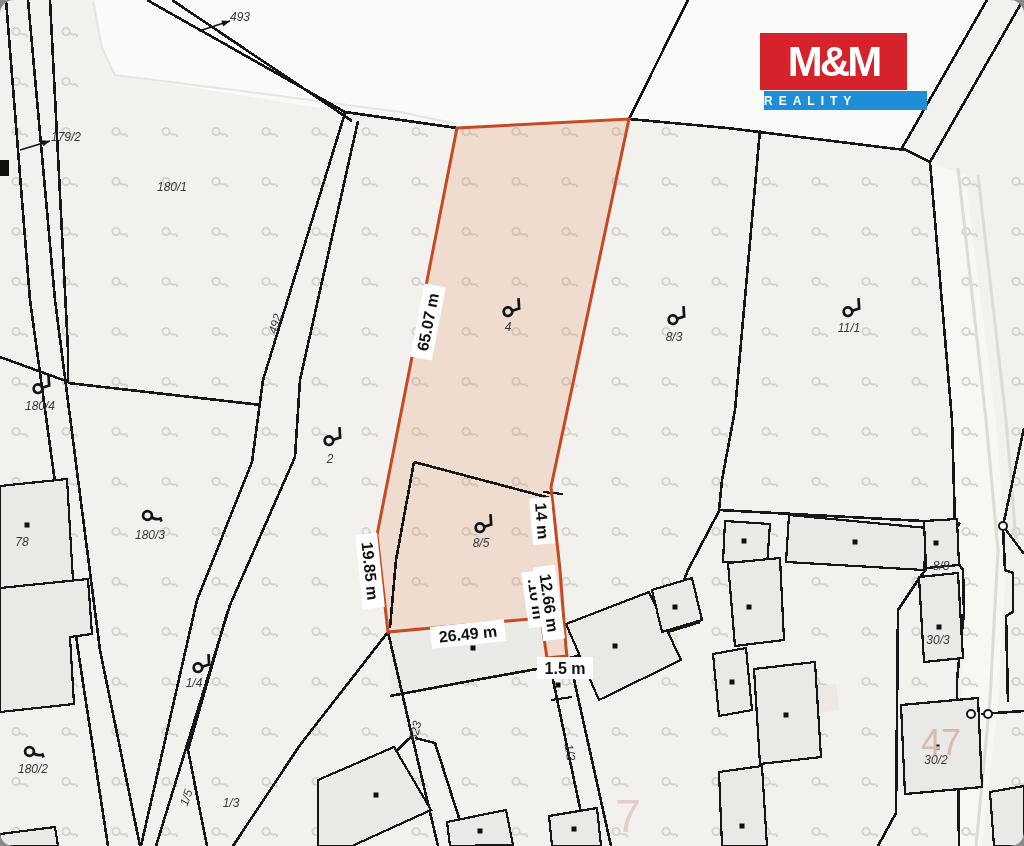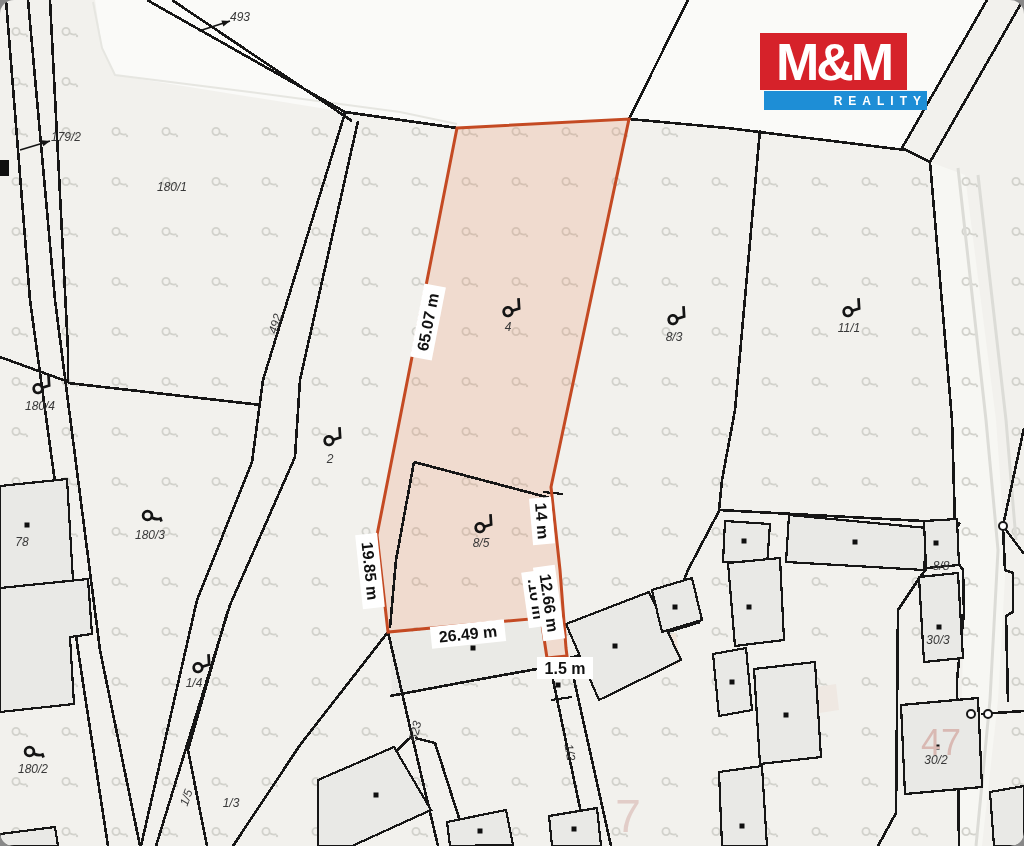--- a/index.html
+++ b/index.html
@@ -2,24 +2,24 @@
 <html><head>
 <meta charset="utf-8">
 <style>
   html,body{margin:0;padding:0;background:#888;}
   #stage{position:relative;width:1024px;height:846px;overflow:hidden;
          background:#f2f1ed;font-family:"Liberation Sans",sans-serif;border-radius:14px;}
   #mapsvg{position:absolute;left:0;top:0;}
   .logo{position:absolute;left:757px;top:30px;width:180px;height:82px;}
   .logo-red{position:absolute;left:3px;top:3px;width:147px;height:57px;
     background:#d6222a;color:#fff;display:flex;align-items:center;justify-content:center;
-    font-weight:bold;font-size:52px;letter-spacing:-3px;
+    font-weight:bold;font-size:42px;letter-spacing:-3px;
     font-family:"Liberation Sans",sans-serif;}
   .logo-blue{position:absolute;left:7px;top:61px;width:163px;height:19px;
-    background:#1e8ed6;color:#fff;display:flex;align-items:center;justify-content:flex-end;
+    background:#1e8ed6;color:#fff;display:flex;align-items:center;justify-content:flex-start;
     font-weight:bold;font-size:12px;letter-spacing:6px;
     font-family:"Liberation Sans",sans-serif;}
   svg text{font-family:"Liberation Sans",sans-serif;}
   .measure-text{font-weight:bold;font-size:16px;fill:#111;}
   .parcel-text{font-style:italic;font-size:12px;fill:#383838;}
 </style>
 </head>
 <body>
 
 <div id="stage">

